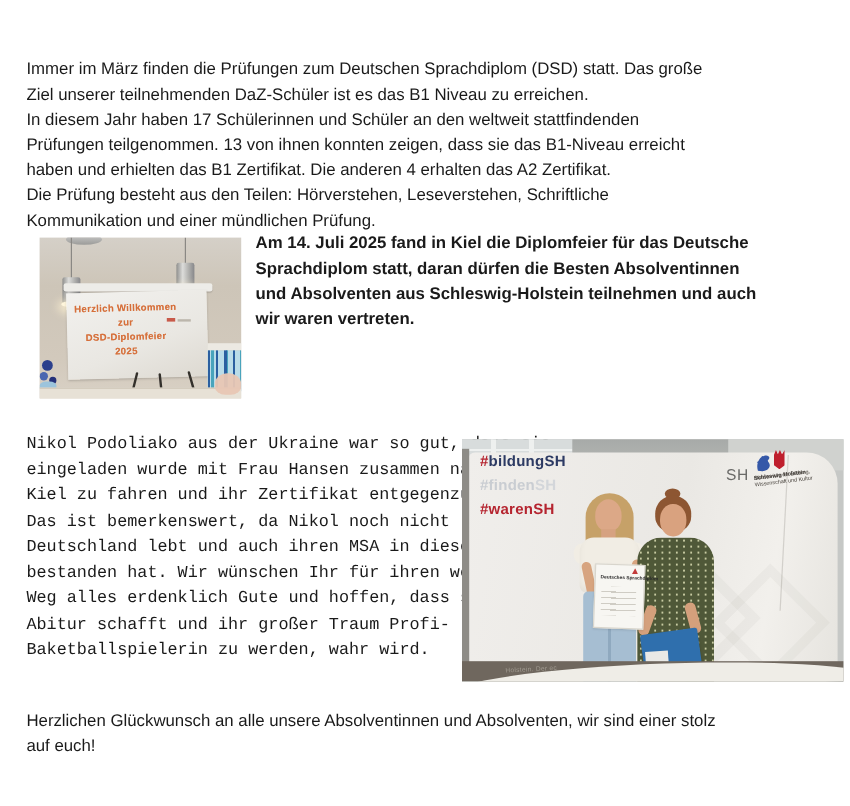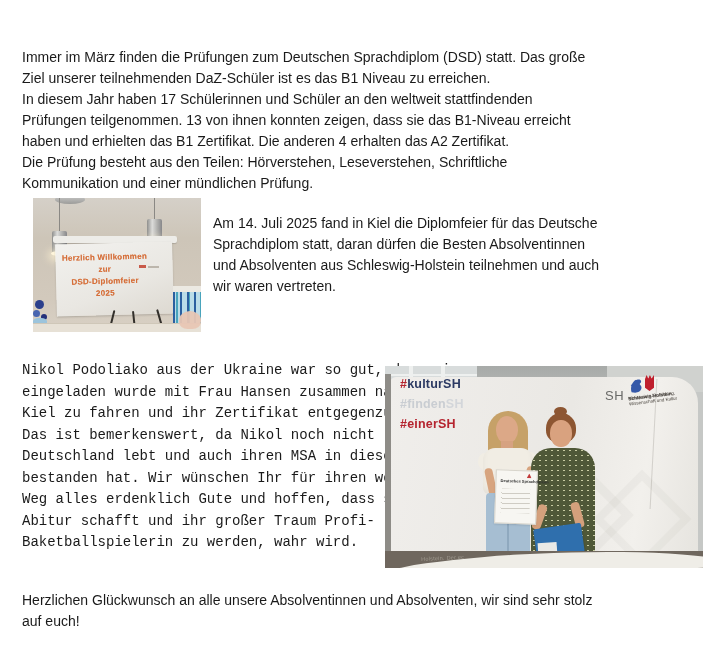--- a/index.html
+++ b/index.html
@@ -1,20 +1,20 @@
 <!DOCTYPE html>
 <html><head>
 <meta charset="utf-8">
 <style>
   html,body{margin:0;padding:0;background:#fff;}
   .page{position:relative;width:708px;height:672px;background:#ffffff;overflow:hidden;
         font-family:"Liberation Sans",sans-serif;color:#1a1a1a;}
   .tb{position:absolute;margin:0;font-size:14px;line-height:21px;white-space:pre;color:#1a1a1a;}
   #intro{left:22px;top:47px;}
-  #ceremony{left:213px;top:213px;}
+  #ceremony{left:213px;top:192px;font-weight:bold;}
   #nikol{left:22px;top:360px;line-height:21.5px;font-family:Liberation Mono, monospace;}
   #closing{left:22px;top:590px;}
 
   .photo{position:absolute;overflow:hidden;}
   .photo div{position:absolute;}
 
   
   .p1{left:33px;top:198px;width:168px;height:134px;
       background:linear-gradient(180deg,#d5d0c8 0%,#cdc5b8 30%,#d2c9bc 75%,#d9d1c5 100%);}
   .p1-vent{left:22px;top:-3px;width:30px;height:9px;border-radius:50%;
@@ -186,23 +186,23 @@
     <div class="p2-window"></div>
     <div class="p2-topmid"></div>
     <div class="p2-topright"></div>
     <div class="p2-wall"></div>
     <div class="p2-leftedge"></div>
     <div class="p2-seam"></div>
     <div class="p2-wm wm1"></div>
     <div class="p2-wm wm2"></div>
 
     <div class="p2-hash">
-      <div class="hl l1"><span class="hh">#</span><span class="hw">kultur</span><span class="hs">SH</span></div>
+      <div class="hl l1"><span class="hh">#</span><span class="hw">bildung</span><span class="hs">SH</span></div>
       <div class="hl l2"><span class="hh">#</span><span class="hw">finden</span><span class="hs">SH</span></div>
-      <div class="hl l3"><span class="hh">#</span><span class="hw">einer</span><span class="hs">SH</span></div>
+      <div class="hl l3"><span class="hh">#</span><span class="hw">waren</span><span class="hs">SH</span></div>
     </div>
 
     <div class="p2-shtext">SH</div>
     <svg class="p2-lion" viewBox="0 0 20 20">
       <path d="M4 17 C2 11 5 4 10 3 C14 2 16 5 13.5 7 C12 8.5 15 9 15 12 C15 15.5 11 17.5 8 17.5 Z M6 6 L8 3 L9 6 Z" fill="#3558a8"></path>
       <path d="M3 9 L6 8 L5 11 Z" fill="#3558a8"></path>
     </svg>
     <div class="p2-nettle"></div>
     <div class="p2-ministry">
       <div class="p2-mintitle">Schleswig-Holstein</div>
@@ -234,16 +234,16 @@
     </div>
     <div class="w2-folder">
       <div class="w2-paper"></div>
     </div>
 
     <div class="p2-floor"></div>
     <div class="p2-base"></div>
     <div class="p2-floortext">Holstein. Der ec</div>
   </div>
 
-  <p class="tb" id="closing">Herzlichen Glückwunsch an alle unsere Absolventinnen und Absolventen, wir sind sehr stolz
+  <p class="tb" id="closing">Herzlichen Glückwunsch an alle unsere Absolventinnen und Absolventen, wir sind einer stolz
 auf euch!</p>
 
 </div>
 
 </body></html>

